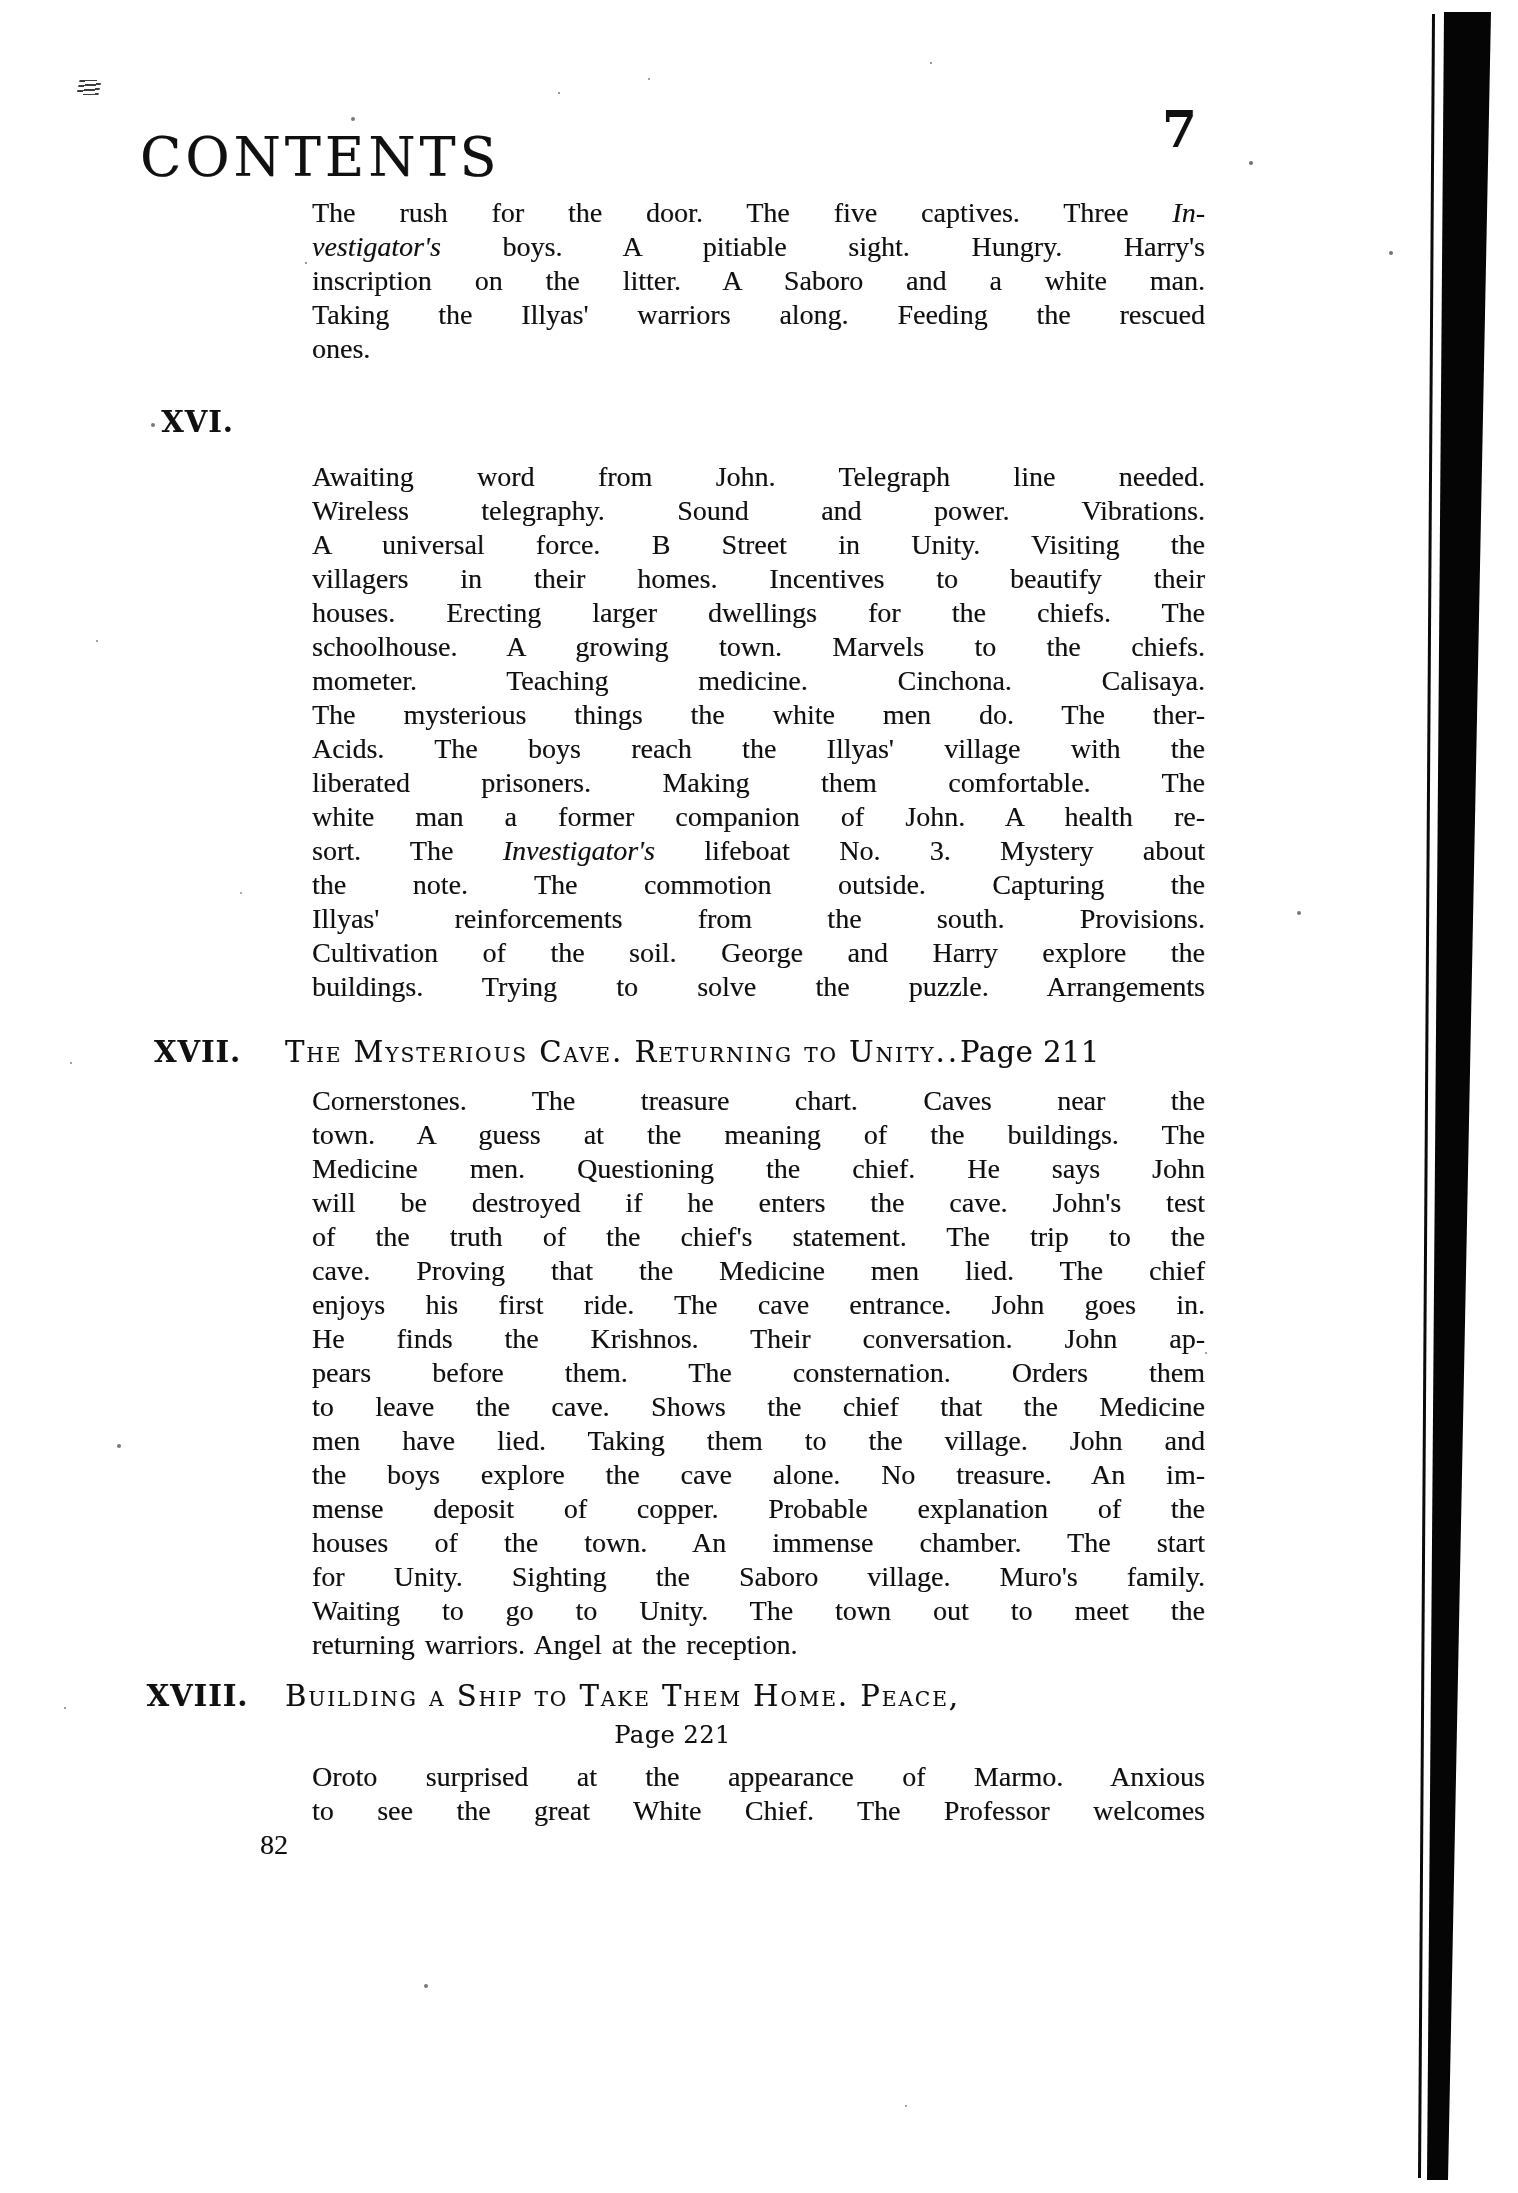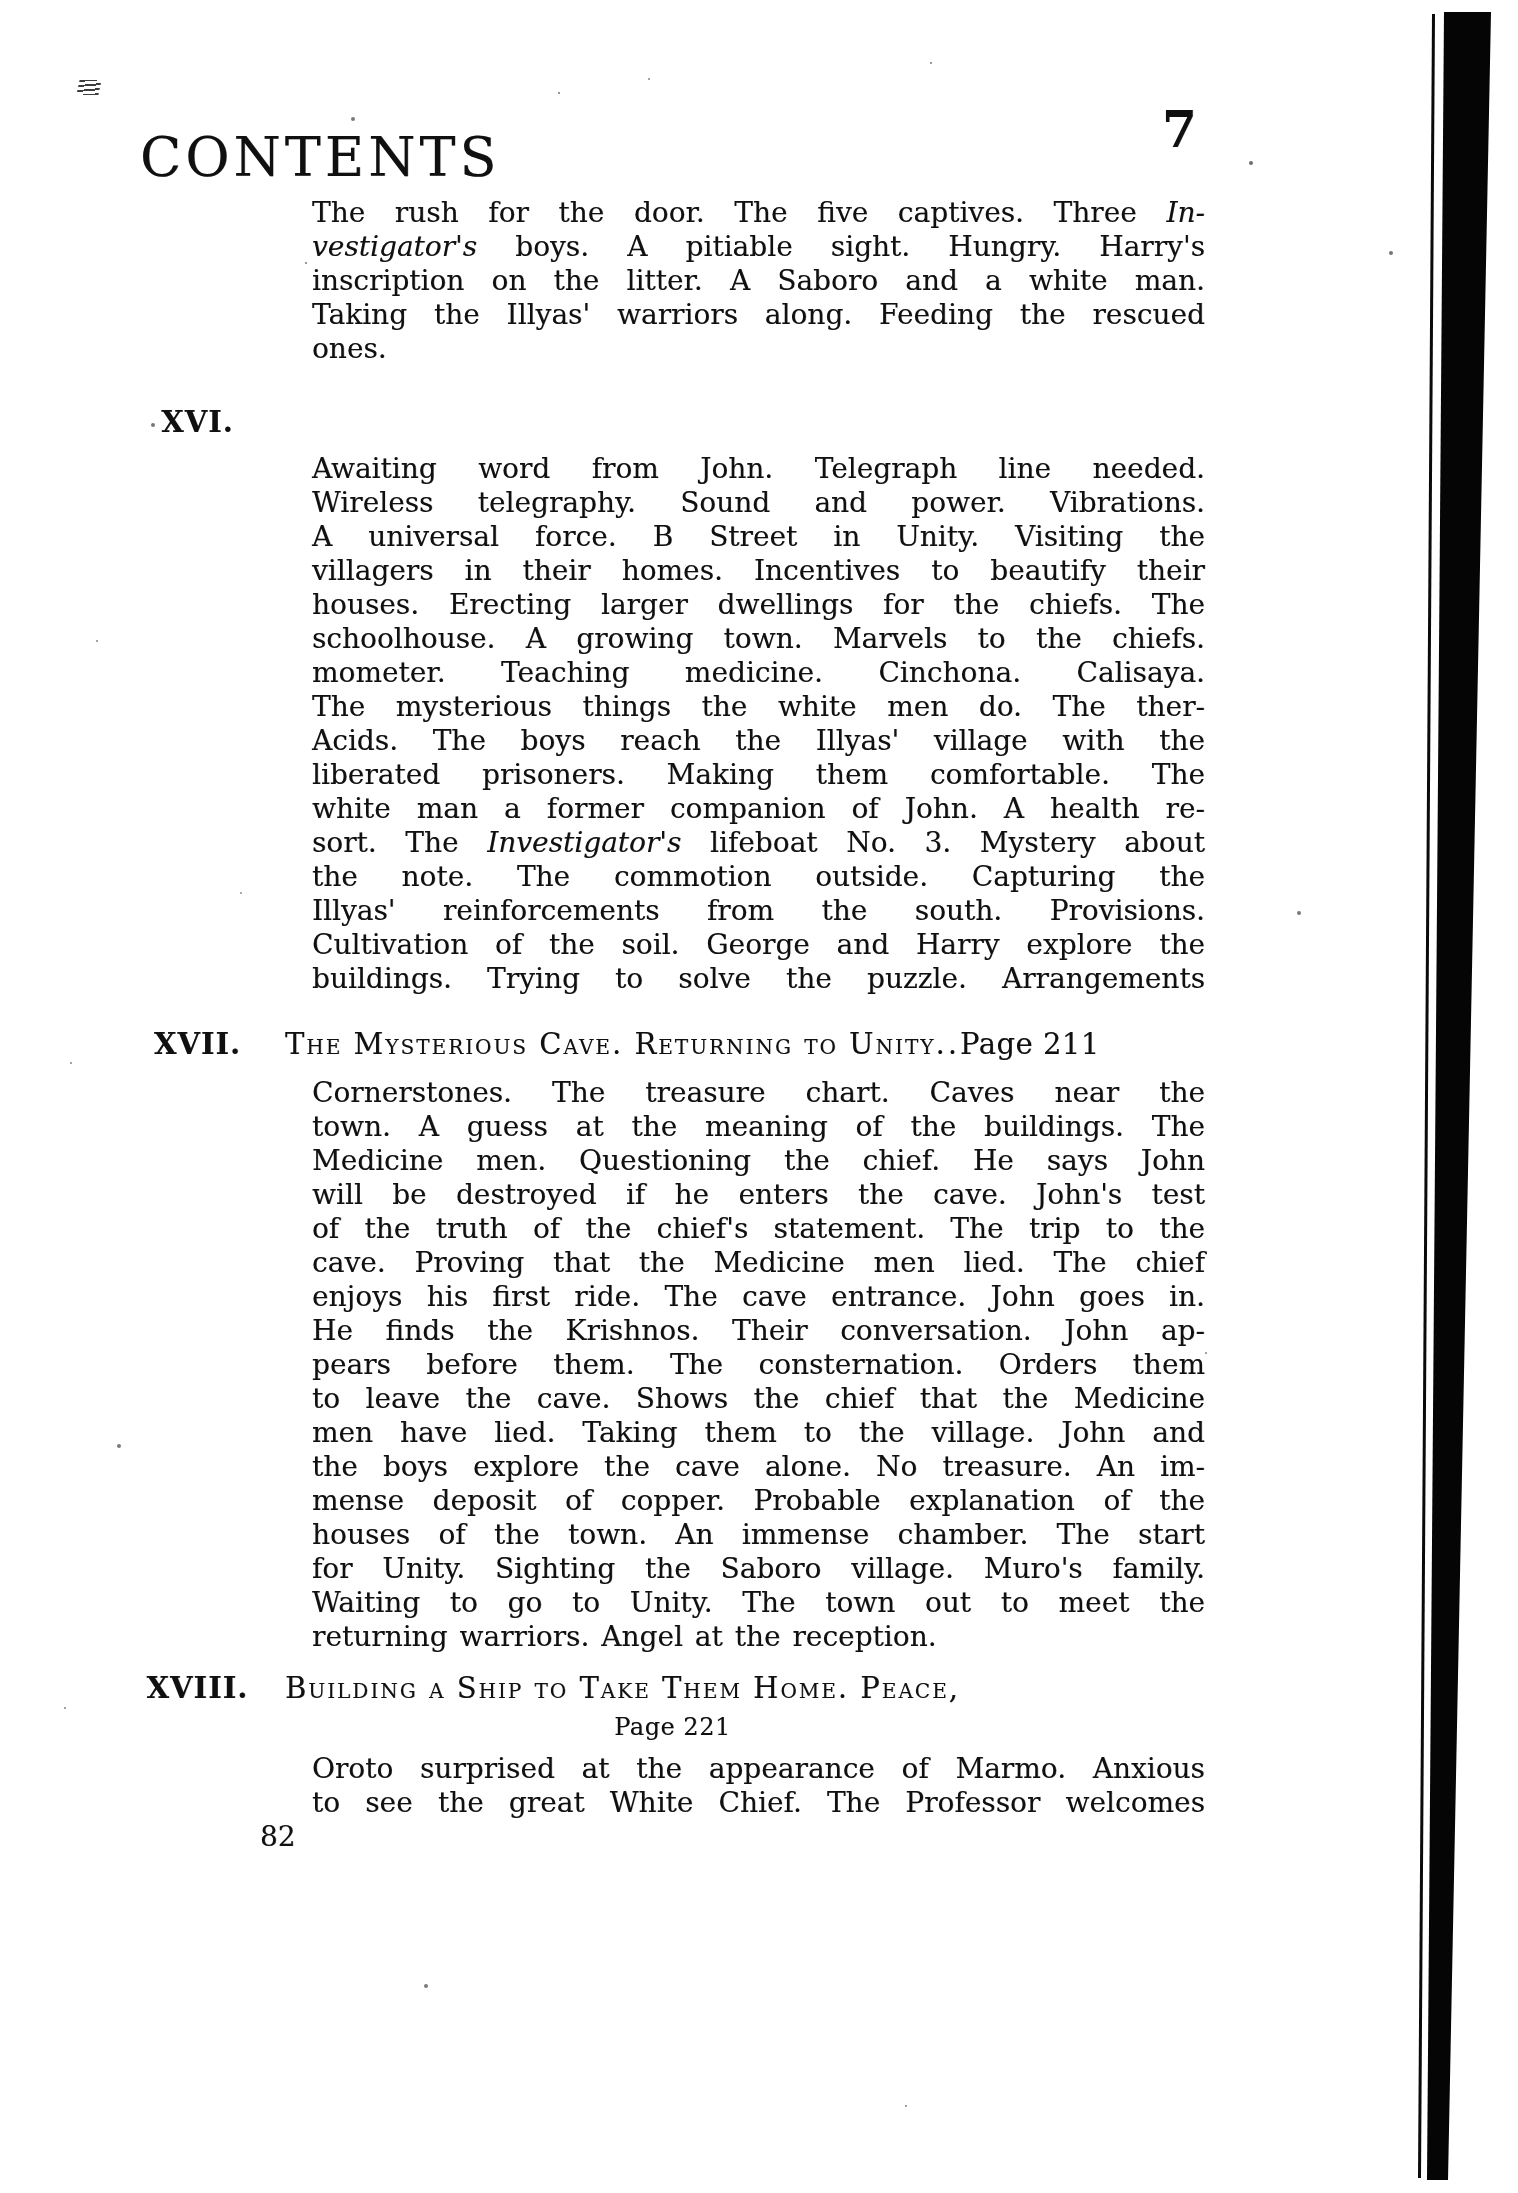--- a/index.html
+++ b/index.html
@@ -13,35 +13,35 @@
     position:absolute; top:90px; left:140px; width:1065px;
     text-align:left; font-size:54px; letter-spacing:4px; font-weight:normal;
   }
   .page-num {
     position:absolute; top:100px; left:1162px; font-size:50px; font-weight:bold;
   }
   .content { position:absolute; left:140px; top:0; width:1065px; }
   .paragraph { margin-left:172px; width:893px; }
   .line {
     font-size:28px; line-height:34px; word-spacing:3px;
-    text-align:justify; text-align-last:justify;
+    text-align:justify; text-align-last:justify;font-family:Liberation Serif, serif;
   }
   .line.last { text-align-last:left; }
   .it { font-style:italic; }
   #intro { margin-top:196px; }
   .entry-heading { display:flex; font-size:29px; line-height:40px; }
   .numeral { flex:none; width:115px; text-align:center; padding-right:30px;
              font-weight:bold; letter-spacing:1px; }
   .eh-main { flex:1 1 auto; min-width:0; }
   .sc { font-variant:small-caps; letter-spacing:2px; }
   .dots { letter-spacing:3px; }
   .pg { letter-spacing:0.5px; }
   .eh-page-line { text-align:center; font-size:24px; line-height:38px; letter-spacing:0.5px; }
   .entry:nth-child(1) .entry-heading { margin-top:36px; }
-  .entry:nth-child(1) .desc { margin-top:10px; }
+  .entry:nth-child(1) .desc { margin-top:18px; }
   .entry:nth-child(2) .entry-heading { margin-top:28px; }
   .entry:nth-child(2) .desc { margin-top:12px; }
   .entry:nth-child(3) .entry-heading { margin-top:14px; }
   .entry:nth-child(3) .desc { margin-top:6px; }
   .signature { margin-left:120px; width:893px; font-size:28px; line-height:34px; }
   .binding-svg { position:absolute; left:0; top:0; pointer-events:none; }
   .scan-artifact {
     position:absolute; left:78px; top:80px; width:22px; height:15px; opacity:.85;
     background:repeating-linear-gradient(175deg, #1c1c1c 0 2px, transparent 2px 5px);
     transform:skewX(-12deg);

